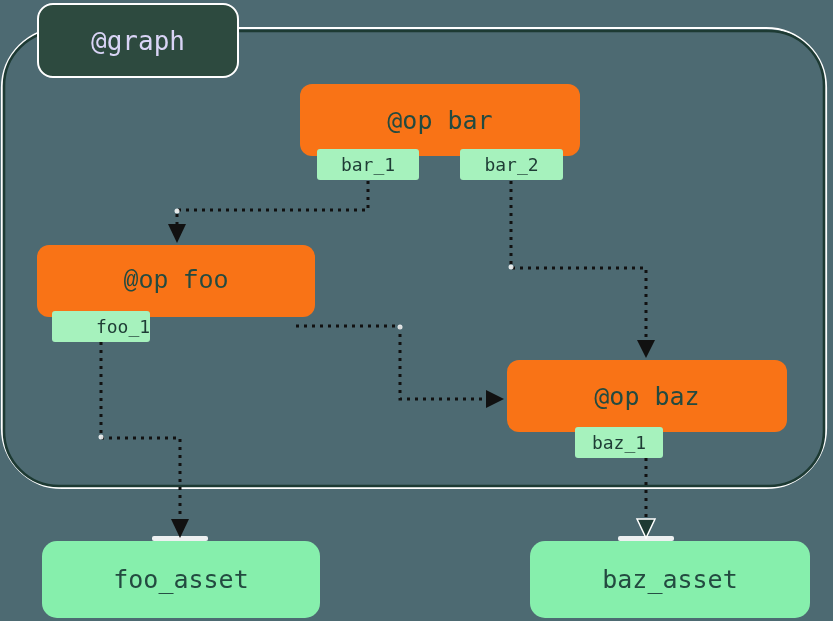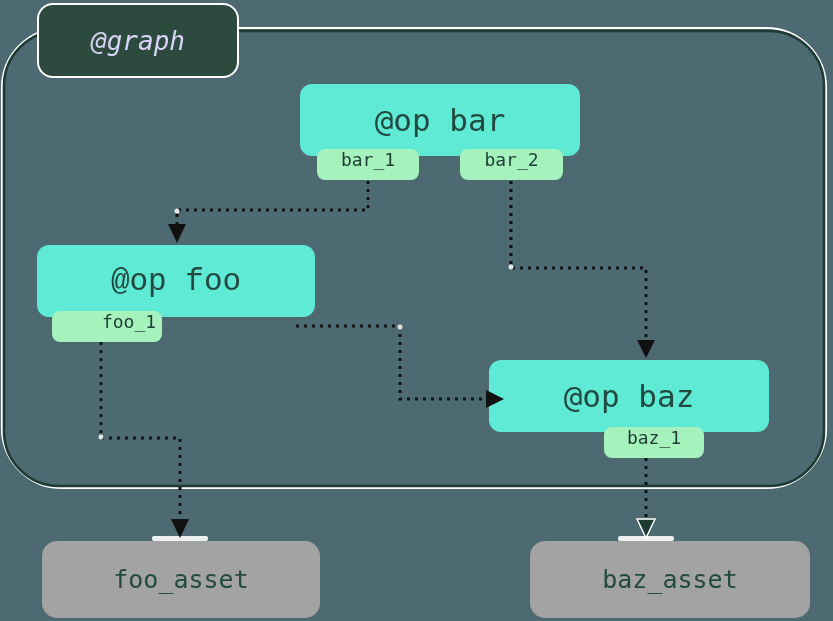--- a/index.html
+++ b/index.html
@@ -28,53 +28,52 @@
     z-index: 2;
   }
   .graph-label {
     left: 37px; top: 3px; width: 202px; height: 75px;
     background: #2d4a3f;
     color: #d9d4f6;
     border: 2.5px solid #ffffff;
     border-radius: 16px;
     font-size: 26px;
     z-index: 3;
-    font-style: italic;
   }
   .op {
-    background: #5eead4;
+    background: #f97316;
     color: #234a40;
     border-radius: 12px;
-    font-size: 31px;
+    font-size: 25px;
   }
   .op-bar { left: 300px; top: 84px;  width: 280px; height: 72px; }
   .op-foo { left: 37px;  top: 245px; width: 278px; height: 72px; font-family: Liberation Mono, monospace; }
-  .op-baz { left: 489px; top: 360px; width: 280px; height: 72px; }
+  .op-baz { left: 507px; top: 360px; width: 280px; height: 72px; }
 
   .tag {
     position: absolute;
     display: flex;
-    align-items: flex-start;
+    align-items: center;
     justify-content: center;
     background: #a6f2bd;
     color: #1e3c35;
-    border-radius: 8px;
+    border-radius: 3px;
     font-size: 18px;
     height: 31px;
     z-index: 3;
     box-sizing: border-box;
   }
   .tag-bar-1 { left: 317px; top: 149px; width: 102px; }
   .tag-bar-2 { left: 460px; top: 149px; width: 103px; }
-  .tag-foo-1 { left: 52px;  top: 311px; width: 110px; padding-left: 44px;  }
+  .tag-foo-1 { left: 52px;  top: 311px; width: 98px; padding-left: 44px;  }
   .tag-foo-2 { left: 197px; top: 311px; width: 98px;  }
-  .tag-baz-1 { left: 604px; top: 427px; width: 100px; }
+  .tag-baz-1 { left: 575px; top: 427px; width: 88px; }
 
   .asset {
-    background: #a3a3a3;
+    background: #86efac;
     color: #234a40;
     border-radius: 15px;
     font-size: 25px;
   }
   .asset-foo { left: 42px;  top: 541px; width: 278px; height: 77px; }
   .asset-baz { left: 507px; top: 541px; width: 280px; height: 77px; margin-left: 23px; }
 
   .edge-line {
     fill: none;
     stroke: #111111;

